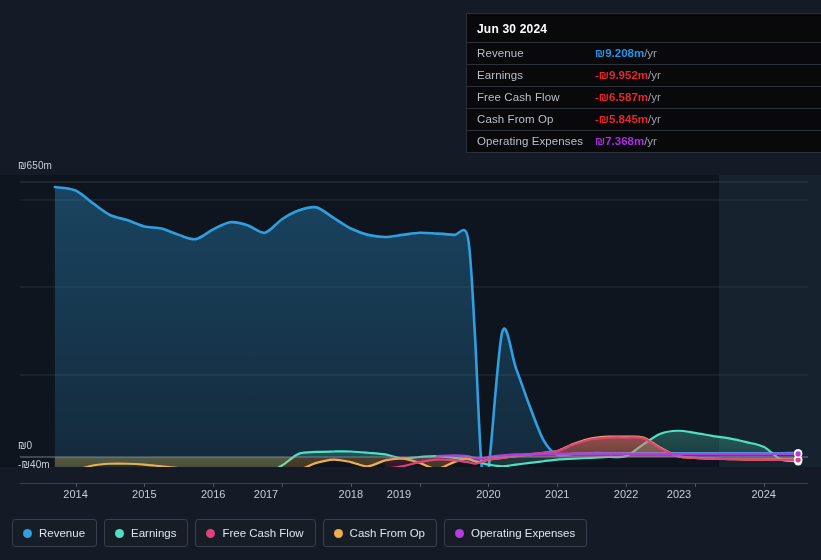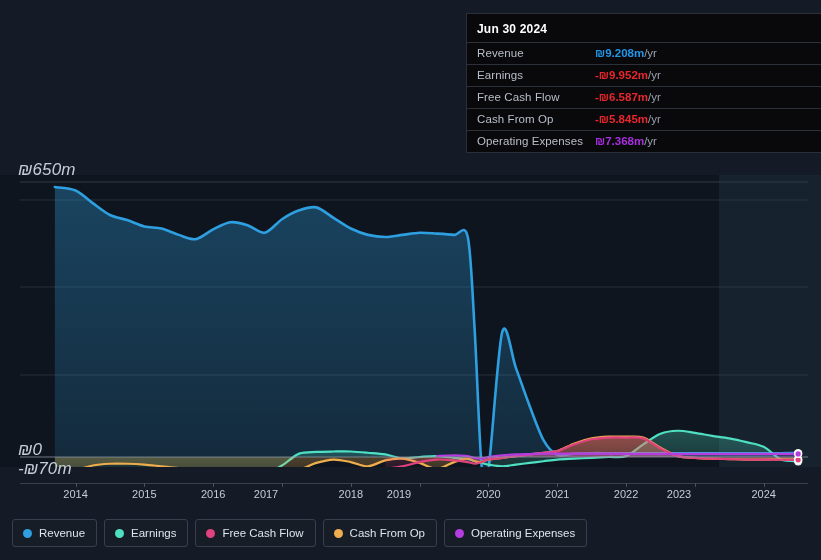--- a/index.html
+++ b/index.html
@@ -11,23 +11,22 @@
     -webkit-font-smoothing:antialiased;
   }
   #root{position:relative;width:821px;height:560px;}
 
   
   #chart-area{position:absolute;left:0;top:0;width:821px;height:505px;}
   #chart-svg{position:absolute;left:0;top:0;}
 
   
   .ylab{
-    position:absolute;font-size:17px;color:#c6ccd6;white-space:nowrap;
+    position:absolute;font-size:10px;color:#c6ccd6;white-space:nowrap;
     letter-spacing:.1px;
-    font-style:italic;
   }
   #ylab-top{left:18px;top:160px;}
   #ylab-zero{left:18px;top:440px;}
   #ylab-neg{left:18px;top:459px;}
 
   #xaxis{
     position:absolute;left:0;top:483px;width:821px;height:22px;padding-left:28px;
   }
   .xlab{
     position:absolute;font-size:11px;color:#c6ccd6;
@@ -151,21 +150,21 @@
           <circle cx="798.1181818181881" cy="459.4728846153846" r="2.6" fill="#eeae4e"></circle>
           <circle cx="798.1181818181881" cy="459.7868076923077" r="4.2" fill="#ffffff" opacity="0.95"></circle>
           <circle cx="798.1181818181881" cy="459.7868076923077" r="2.6" fill="#e0427e"></circle>
           <circle cx="798.1181818181881" cy="453.8827692307692" r="4.2" fill="#ffffff" opacity="0.95"></circle>
           <circle cx="798.1181818181881" cy="453.8827692307692" r="2.6" fill="#b43ce0"></circle>
         </g>
     </svg>
 
     <div class="ylab" id="ylab-top">₪650m</div>
     <div class="ylab" id="ylab-zero">₪0</div>
-    <div class="ylab" id="ylab-neg">-₪70m</div>
+    <div class="ylab" id="ylab-neg">-₪40m</div>
 
     <div id="xaxis">
         <div class="xlab" style="left: 75.5273px; top: 5px;">2014</div>
         <div class="xlab" style="left: 144.345px; top: 5px;">2015</div>
         <div class="xlab" style="left: 213.164px; top: 5px; text-align: center;">2016</div>
         <div class="xlab" style="left: 266px; top: 5px;">2017</div>
         <div class="xlab" style="left: 350.8px; top: 5px;">2018</div>
         <div class="xlab" style="left: 399px; top: 5px;">2019</div>
         <div class="xlab" style="left: 488.436px; top: 5px;">2020</div>
         <div class="xlab" style="left: 557.255px; top: 5px;">2021</div>

